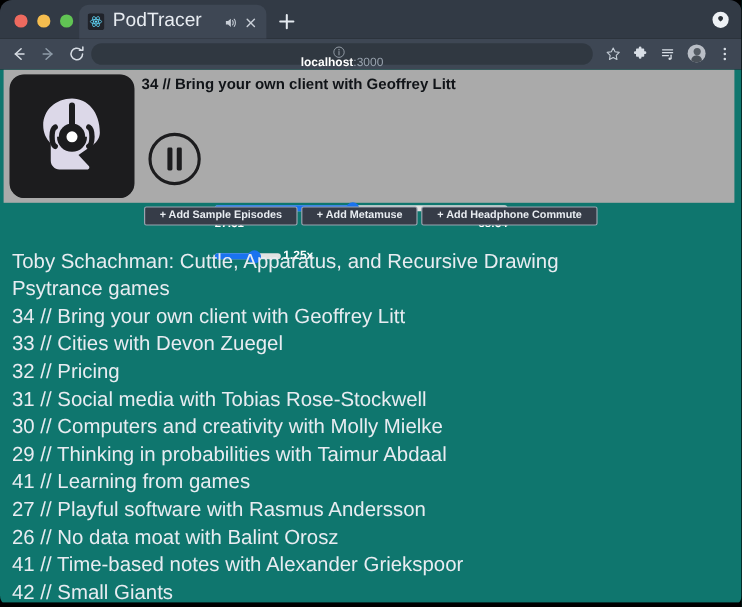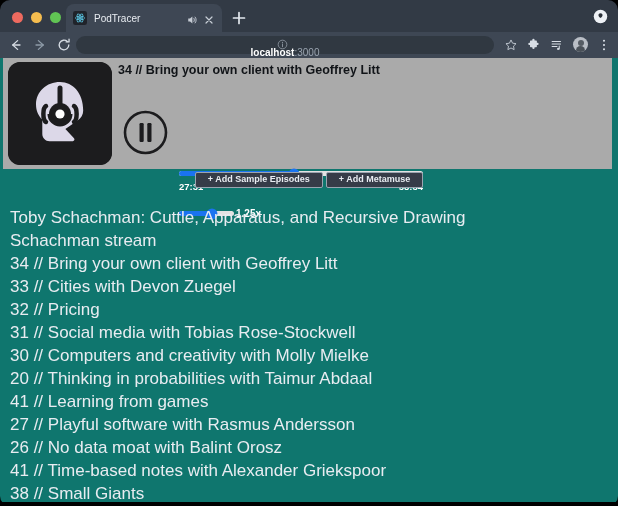--- a/index.html
+++ b/index.html
@@ -41,21 +41,21 @@
     position: absolute; left: 66px; top: 4px;
     width: 156px; height: 28px;
     background: #3e4754;
     border-radius: 8px 8px 0 0;
     display: flex; align-items: center;
     padding: 0 7px;
     box-sizing: border-box;
   }
   #tab .favicon { width: 14px; height: 14px; flex: 0 0 14px; margin-right: 7px; }
   #tab .title {
-    color: #e8ecf1; font-size: 10px;
+    color: #e8ecf1; font-size: 16px;
     white-space: nowrap; overflow: hidden; text-overflow: ellipsis;
     flex: 1 1 auto;
   }
   #tab .audio-icon { width: 12px; height: 12px; flex: 0 0 12px; margin-right: 5px; opacity: .9; }
   #tab .close-icon { width: 12px; height: 12px; flex: 0 0 12px; opacity: .9; }
 
   #newtab {
     position: absolute; left: 230px; top: 9px;
     width: 18px; height: 18px;
   }
@@ -380,32 +380,33 @@
             <div class="slider-thumb" id="speed-thumb" style="left: 60%; background: rgb(26, 115, 240);"></div>
           </div>
         </div>
         <span id="speed-label">1.25x</span>
       </div>
     </div>
 
     <div id="btn-row">
         <button class="add-btn">+ Add Sample Episodes</button>
         <button class="add-btn">+ Add Metamuse</button>
+        <button class="add-btn">+ Add Headphone Commute</button>
       </div>
 
     <div id="episode-list">
         <div class="episode-item">Toby Schachman: Cuttle, Apparatus, and Recursive Drawing</div>
-        <div class="episode-item">Schachman stream</div>
+        <div class="episode-item">Psytrance games</div>
         <div class="episode-item">34 // Bring your own client with Geoffrey Litt</div>
         <div class="episode-item">33 // Cities with Devon Zuegel</div>
         <div class="episode-item">32 // Pricing</div>
         <div class="episode-item">31 // Social media with Tobias Rose-Stockwell</div>
         <div class="episode-item">30 // Computers and creativity with Molly Mielke</div>
-        <div class="episode-item">20 // Thinking in probabilities with Taimur Abdaal</div>
+        <div class="episode-item">29 // Thinking in probabilities with Taimur Abdaal</div>
         <div class="episode-item">41 // Learning from games</div>
         <div class="episode-item">27 // Playful software with Rasmus Andersson</div>
         <div class="episode-item">26 // No data moat with Balint Orosz</div>
         <div class="episode-item">41 // Time-based notes with Alexander Griekspoor</div>
-        <div class="episode-item">38 // Small Giants</div>
+        <div class="episode-item">42 // Small Giants</div>
       </div>
 
   </div>
 </div>
 
 </body></html>

